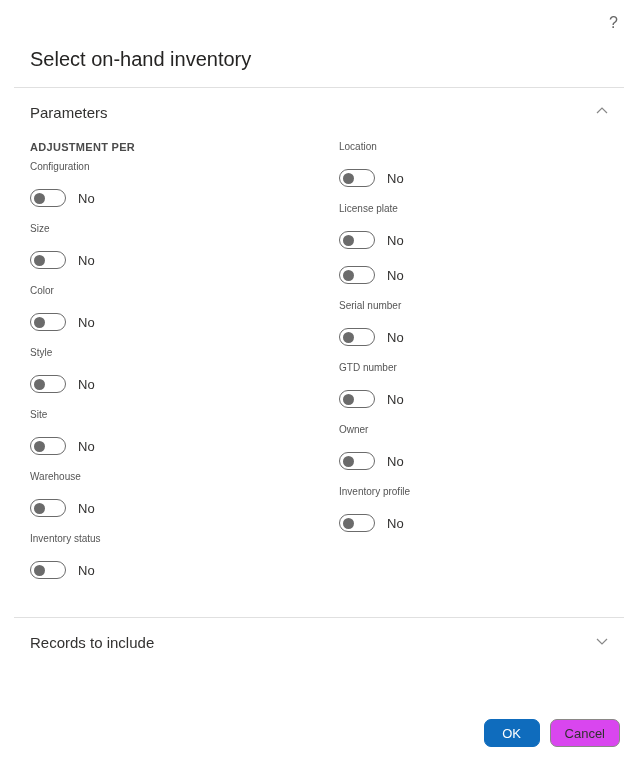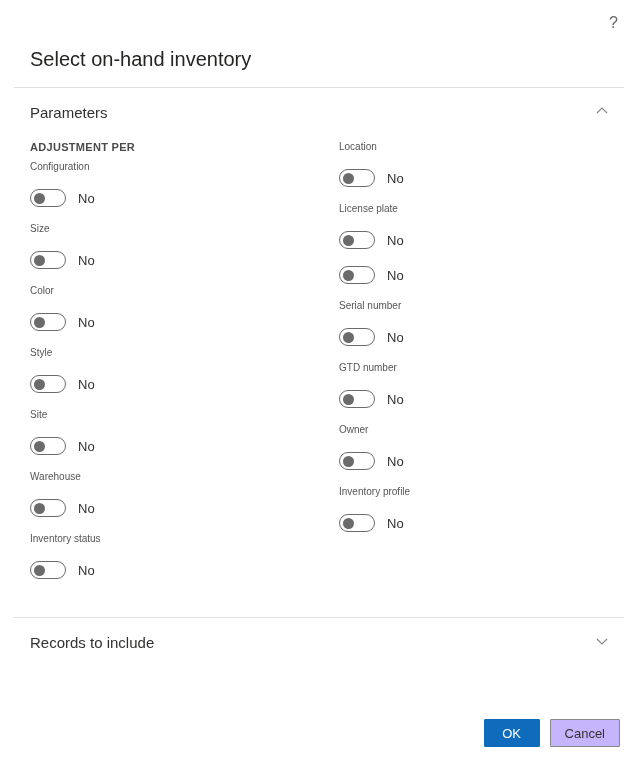--- a/index.html
+++ b/index.html
@@ -110,29 +110,29 @@
   }
   .btn {
     min-width: 56px;
     height: 28px;
     padding: 0 14px;
     font-size: 13px;
     display: flex;
     align-items: center;
     justify-content: center;
     cursor: pointer;
-    border-radius: 1px;
+    border-radius: 7px;
   }
   .btn-primary {
     background: #0f6cbd;
     color: #fff;
     border: 1px solid #0f6cbd;
   }
   .btn-default {
-    background: #c4b5fd;
+    background: #d946ef;
     color: #323130;
     border: 1px solid #8a8886;
   }
   .records-section {
     padding-bottom: 0;
   }
 </style>
 </head>
 <body>
 

